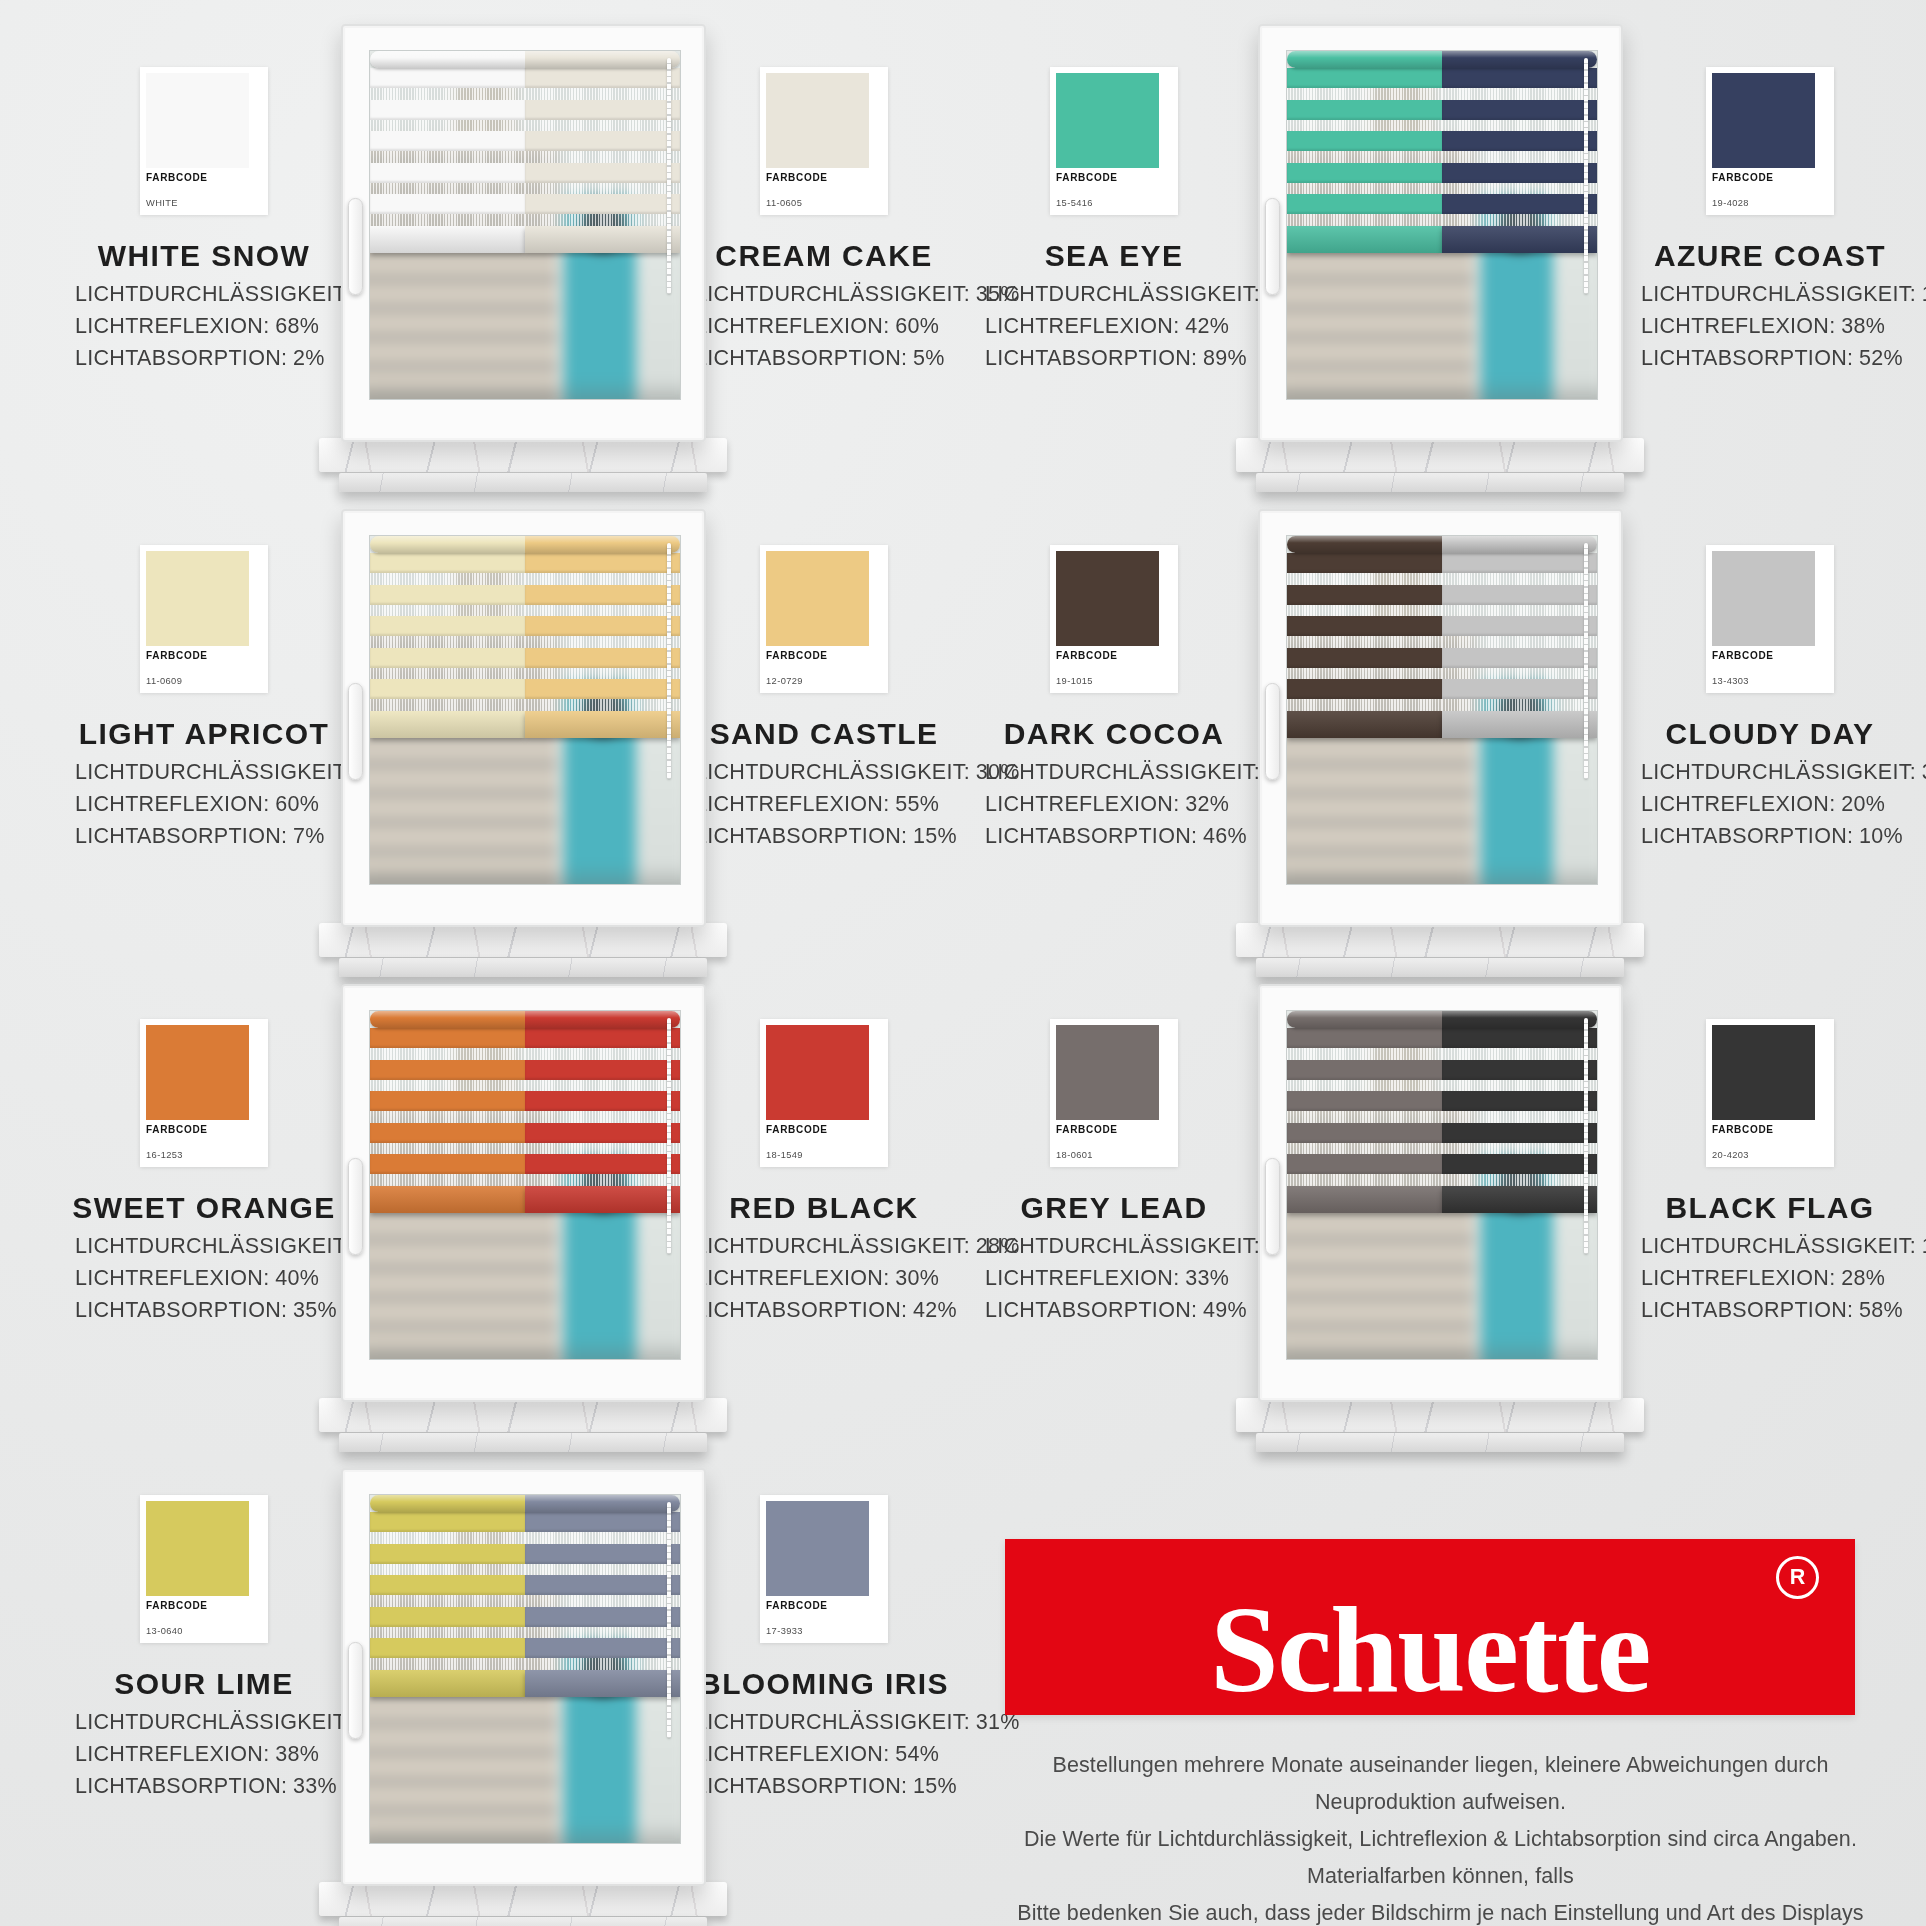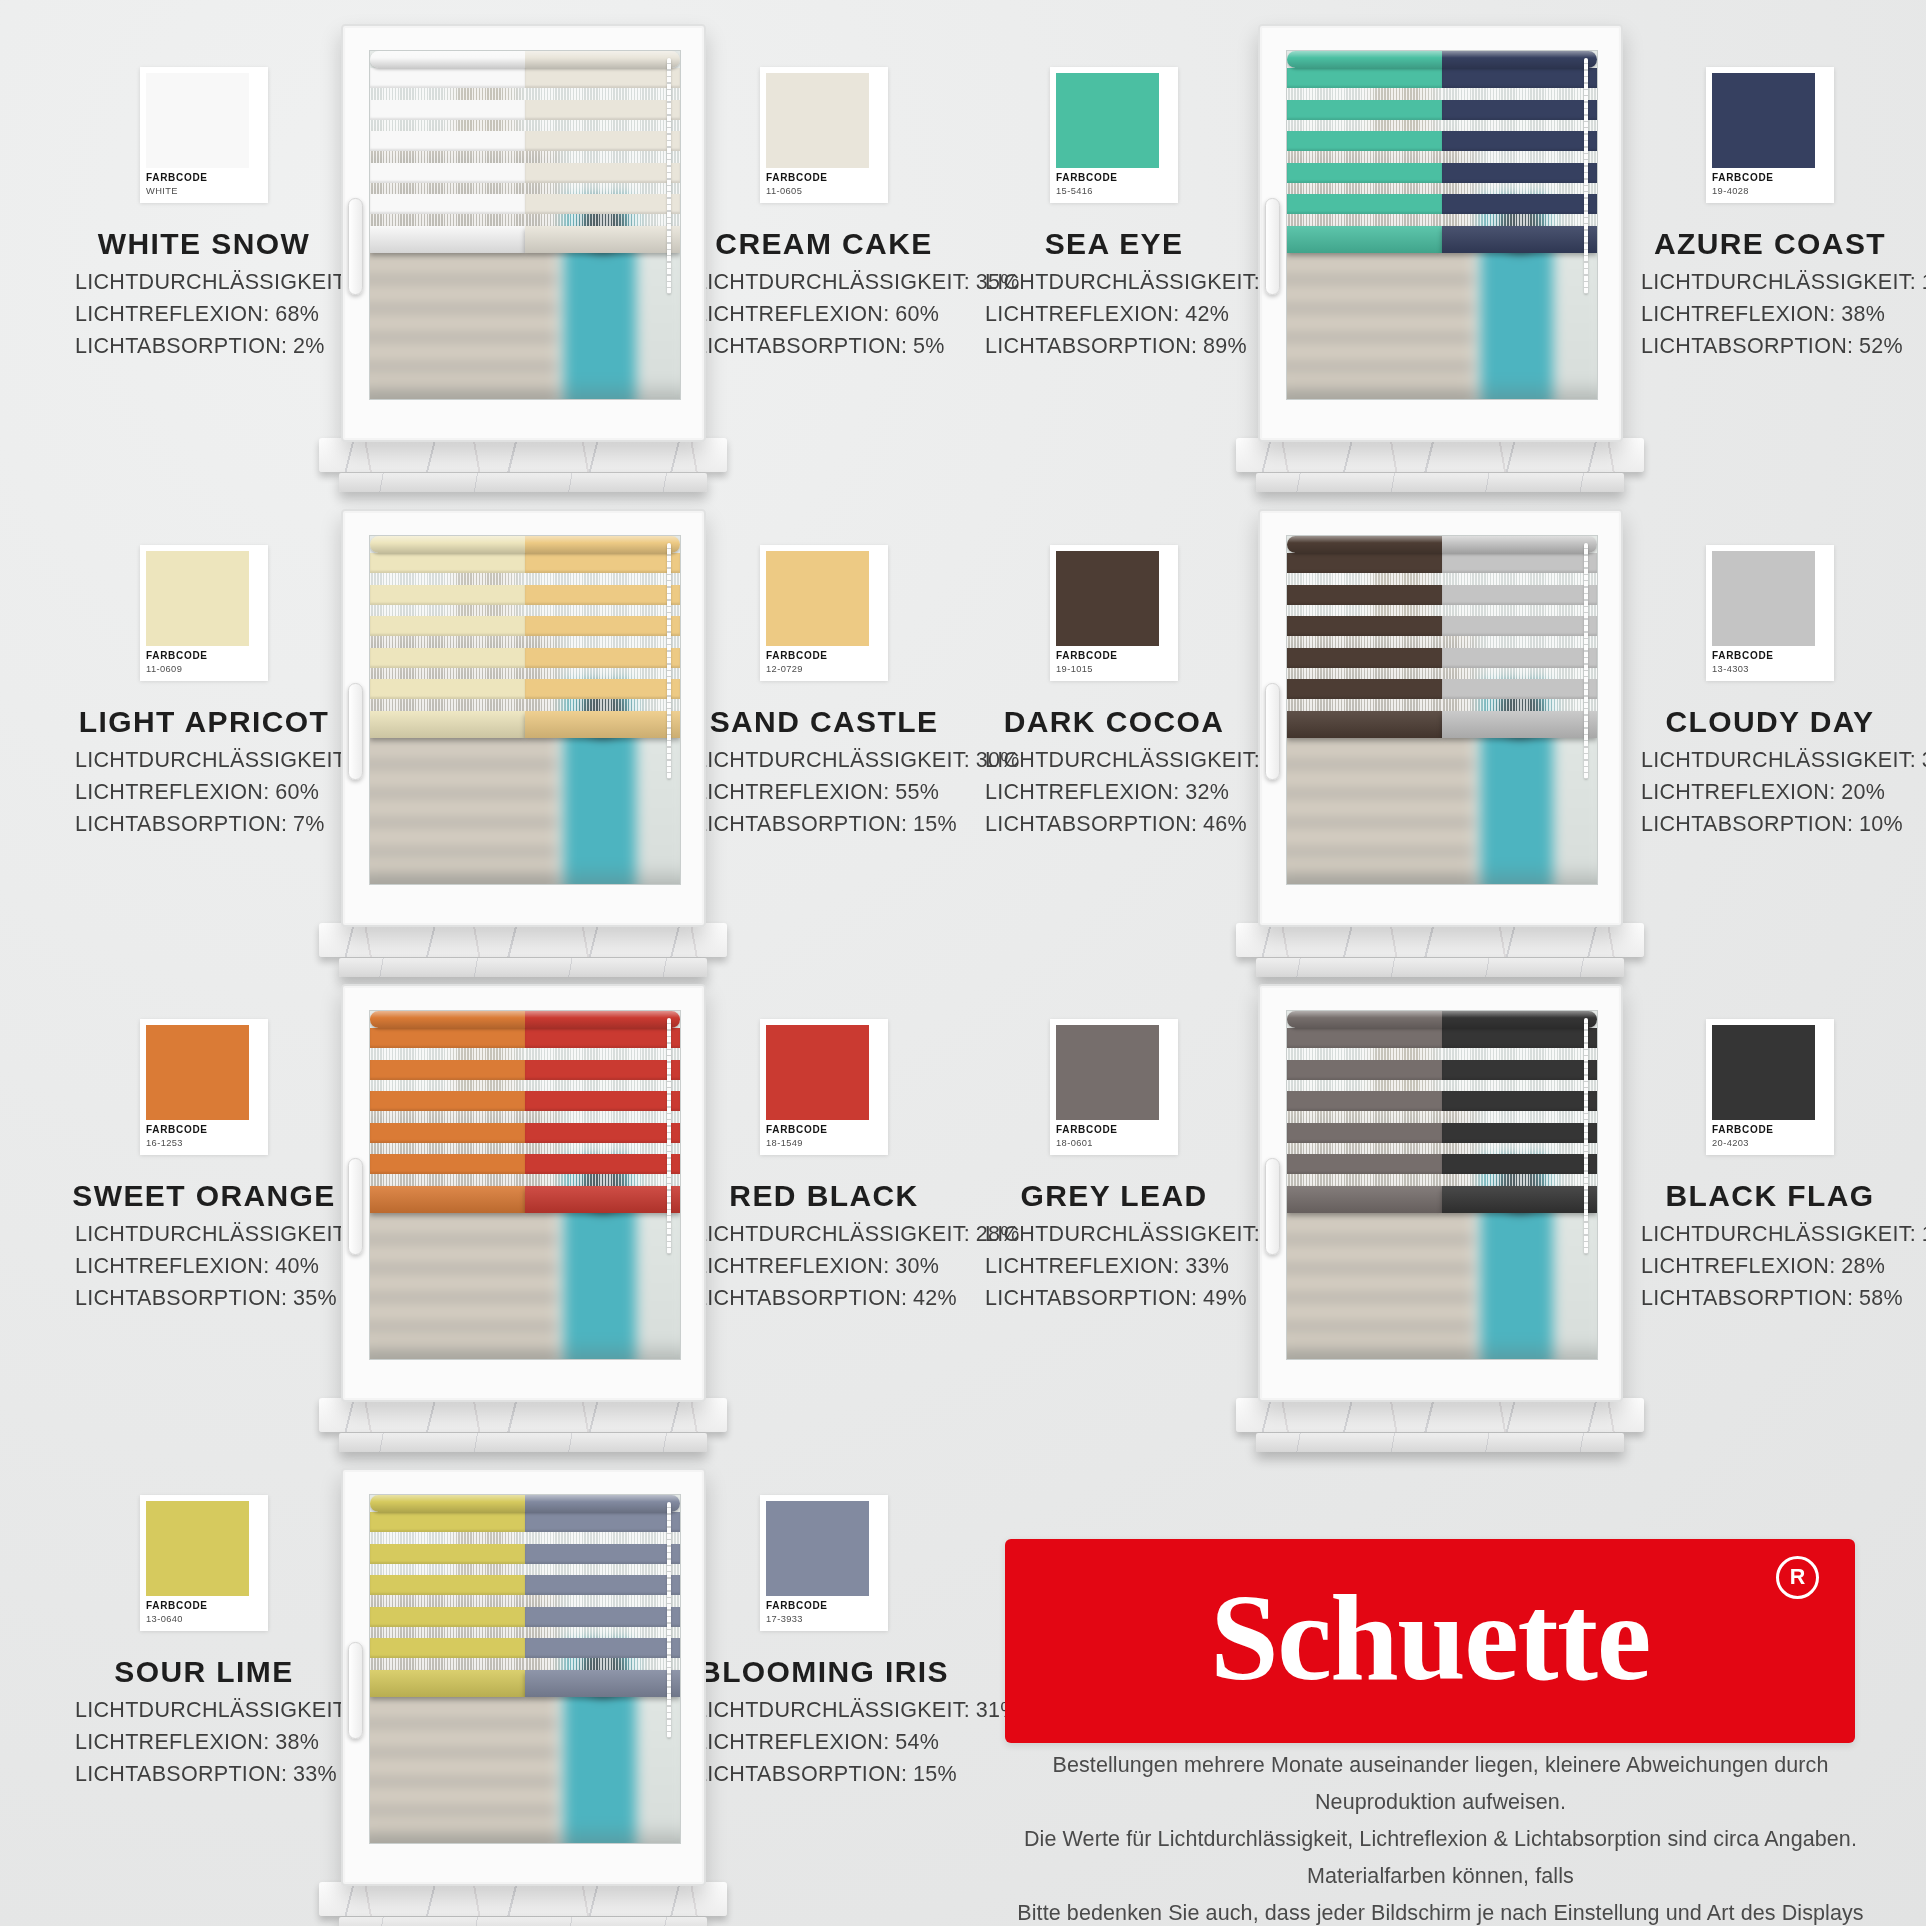--- a/index.html
+++ b/index.html
@@ -9,21 +9,21 @@
     font-family:"Liberation Sans", sans-serif;
   }
   
   .cell{position:absolute;width:244px;display:flex;flex-direction:column;align-items:center;}
   .swatch-card{
     width:116px;background:#ffffff;padding:6.4px 6.4px 7.2px 6.4px;
     box-shadow:0 1.4px 4.3px rgba(0,0,0,0.13);
   }
   .swatch{width:103px;height:95px;background:#ccc;}
   .farbcode-label{font-size:10px;font-weight:700;letter-spacing:0.7px;color:#141414;margin-top:5px;line-height:10.7px;}
-  .farbcode-value{font-size:9.3px;color:#4d4d4d;margin-top:2px;line-height:10px;letter-spacing:0.4px;}
+  .farbcode-value{font-size:9.3px;color:#4d4d4d;margin-top:14px;line-height:10px;letter-spacing:0.4px;}
   .color-name{
     margin-top:24px;font-size:30px;font-weight:700;letter-spacing:1.4px;color:#1e1e1e;
     text-align:center;white-space:nowrap;line-height:33px;
   }
   .props{margin-top:5.7px;width:258px;}
   .prop{font-size:21.5px;color:#3e3e3e;line-height:32px;white-space:nowrap;letter-spacing:0.3px;}
   .prop-value{margin-left:5.7px;}
   
   .window{position:absolute;width:408px;height:473px;}
   .frame{
@@ -90,24 +90,23 @@
   }
   .sill-base{
     position:absolute;left:20px;top:453px;width:368px;height:18.6px;border-radius:2.1px;
     background-image:
       repeating-linear-gradient(100deg, rgba(0,0,0,0) 0 43px, rgba(150,152,162,0.28) 43px 44px, rgba(0,0,0,0) 44px 93px),
       linear-gradient(#efefef,#d7d7d7);
     box-shadow:0 7.2px 11.5px rgba(0,0,0,0.22);
   }
   
   .logo{
-    position:absolute;left:1005px;top:1539px;width:850px;height:204px;background:#e30613;
-    display:flex;align-items:center;justify-content:center;
+    position:absolute;left:1005px;top:1539px;width:850px;height:176px;background:#e30613;
+    display:flex;align-items:flex-end;justify-content:center;
     box-shadow:0 2.9px 7.2px rgba(0,0,0,0.10);
-    border-radius:6px;
   }
   .logo-text{
     font-family:"Liberation Serif", serif;font-weight:700;font-size:123px;color:#ffffff;
     letter-spacing:-1.4px;line-height:123px;transform:translateY(-4.3px);
   }
   .reg{
     position:absolute;top:17px;right:36px;width:37px;height:37px;border:3.6px solid #ffffff;border-radius:50%;
     display:flex;align-items:center;justify-content:center;
     font-size:21.5px;font-weight:700;color:#ffffff;font-family:"Liberation Sans",sans-serif;
   }

